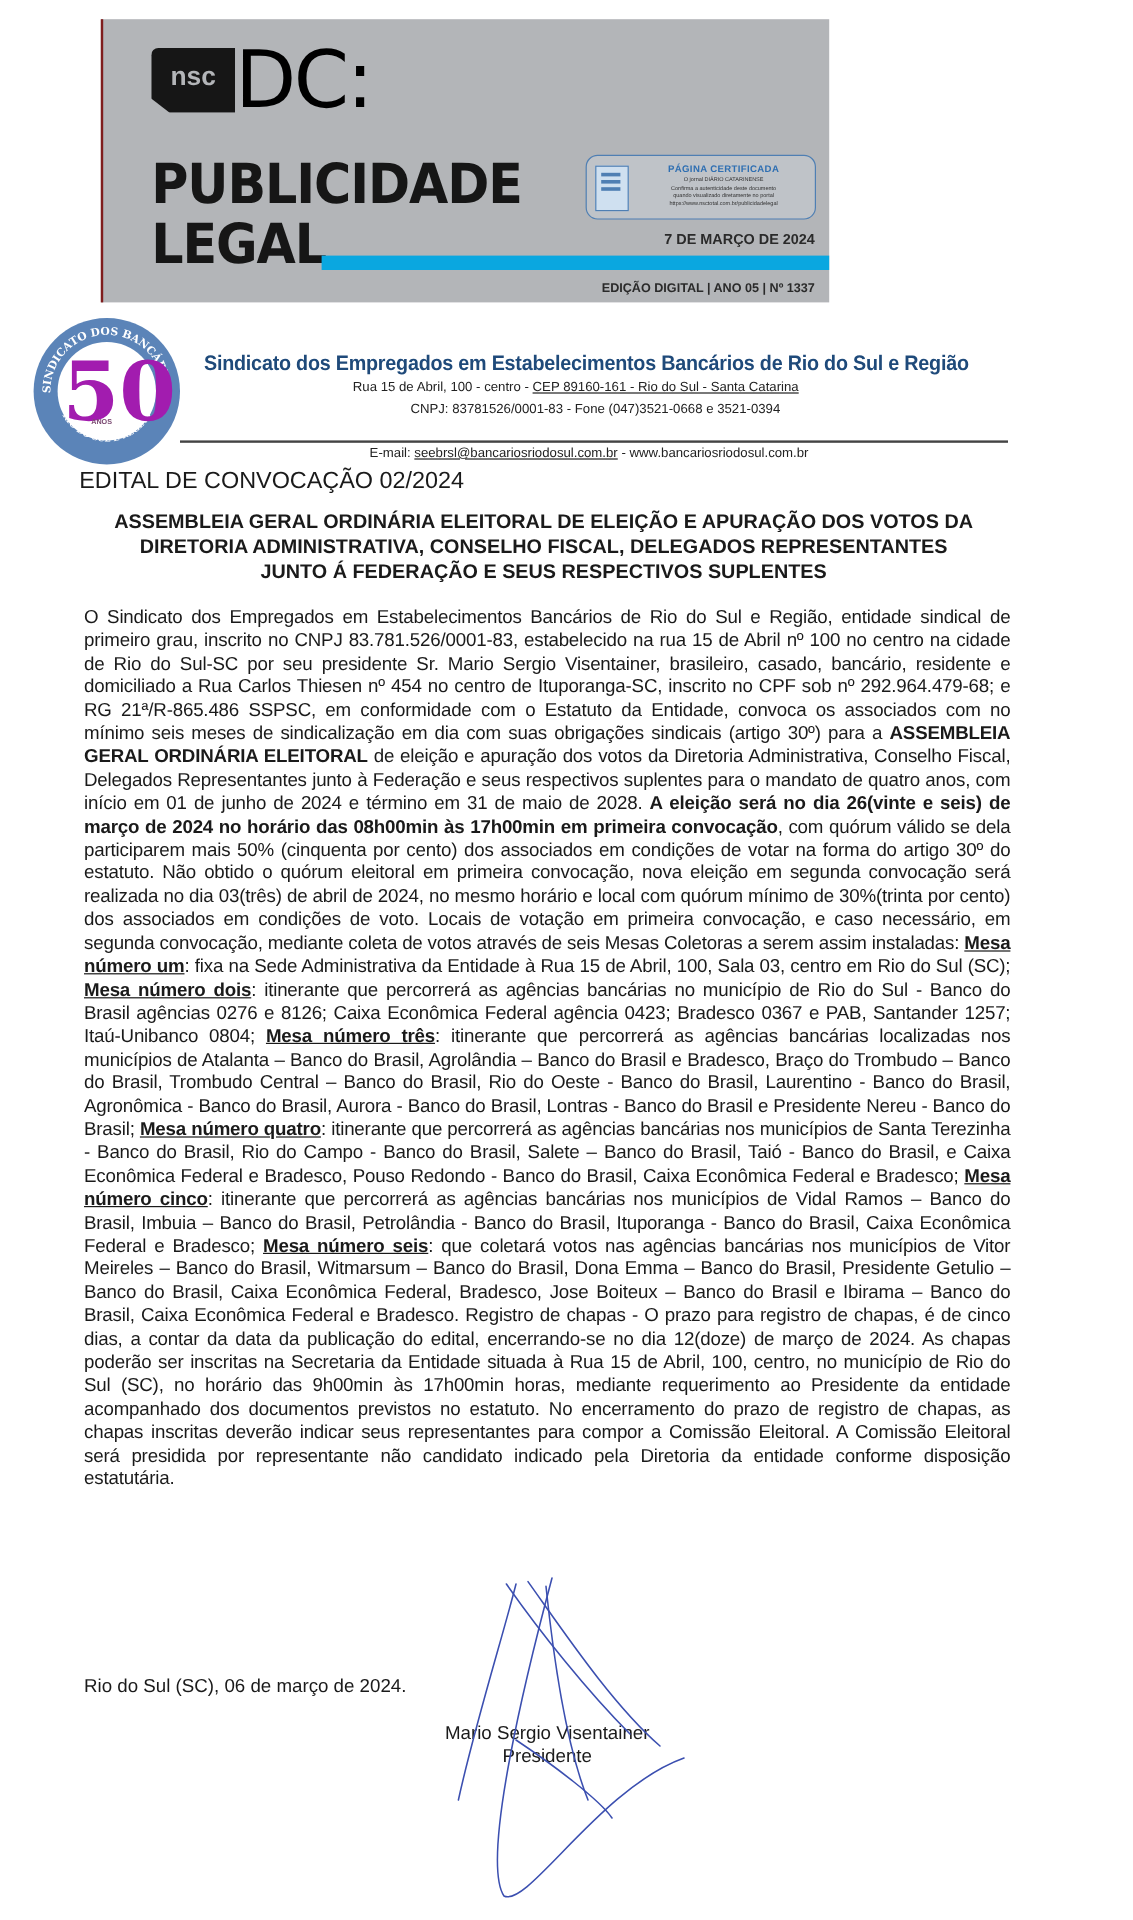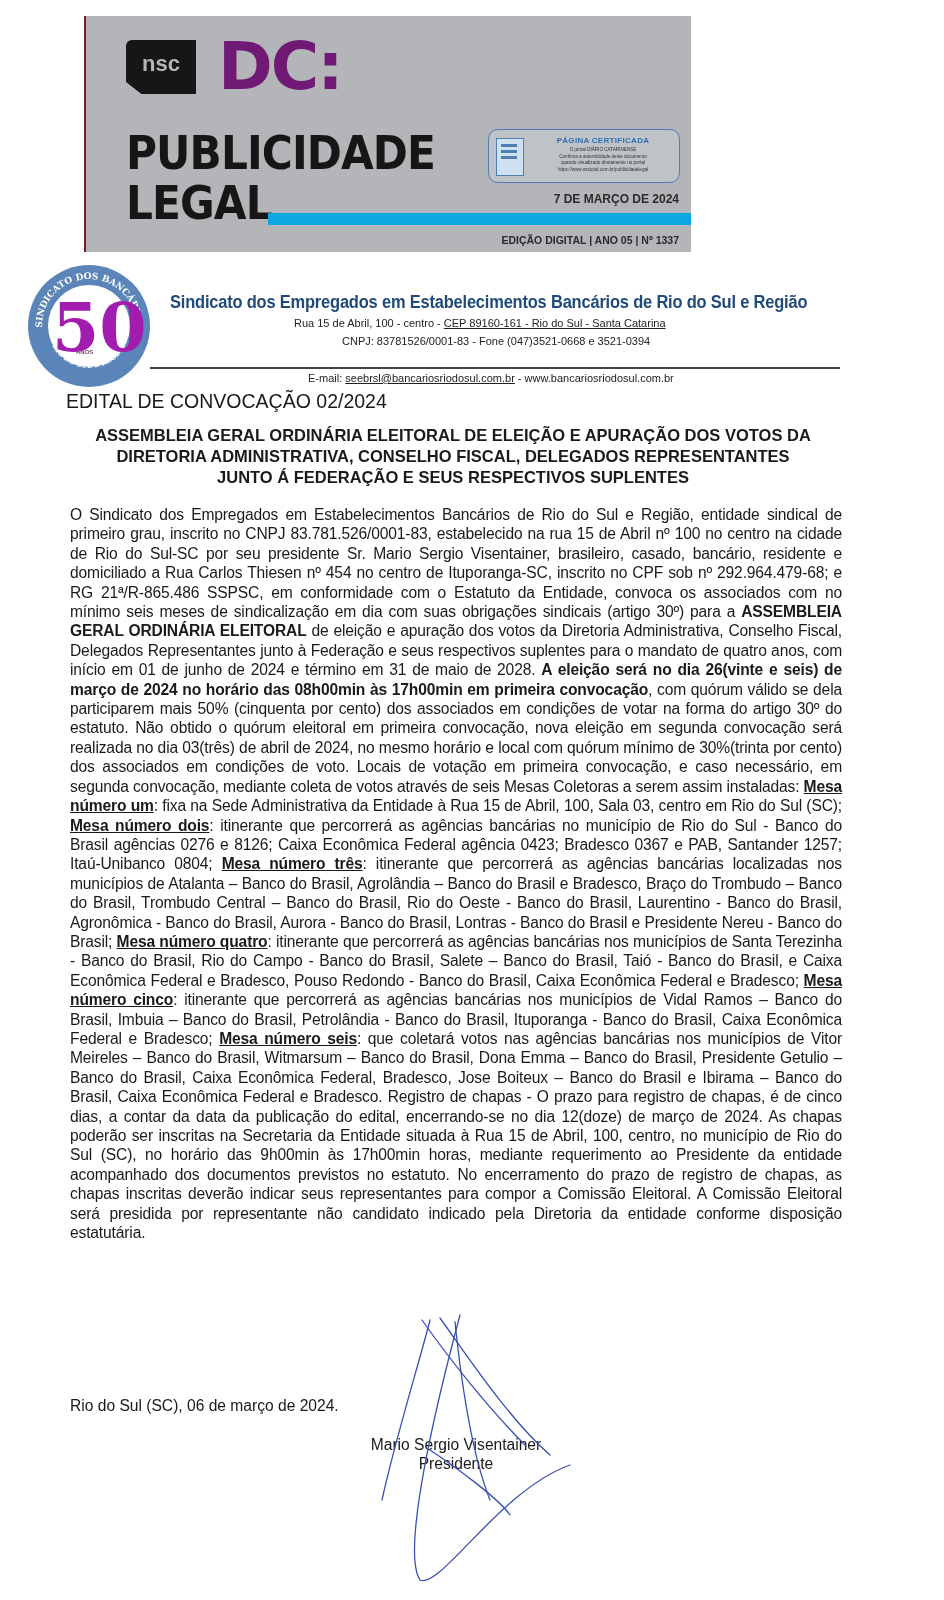--- a/index.html
+++ b/index.html
@@ -3,21 +3,21 @@
 <meta charset="utf-8">
 <style>
   html, body { margin: 0; padding: 0; background: #ffffff; }
   body { width: 944px; height: 1600px; position: relative; overflow: hidden; font-family: "Liberation Sans", sans-serif; color: #1a1a1a; }
 
   
   .banner { position: absolute; left: 84px; top: 16px; width: 605px; height: 236px; background: #b3b5b8; border-left: 2px solid #7f1d1d; }
   .brand-row { position: absolute; left: 40px; top: 18px; display: flex; align-items: center; }
   .nsc-tab { width: 70px; height: 54px; background: #161616; color: #b3b5b8; font-weight: bold; font-size: 22px; display: flex; align-items: center; justify-content: center; clip-path: polygon(0 0, 100% 0, 100% 100%, 22% 100%, 0 78%); border-radius: 6px 0 0 0; }
   .nsc-tab span { margin-top: -6px; }
-  .dc-text { font-family: "DejaVu Sans", sans-serif; font-weight: bold; font-size: 66px; color: #701a75; margin-left: 22px; letter-spacing: -2px; line-height: 1; }
+  .dc-text { font-family: "DejaVu Sans", sans-serif; font-weight: normal; font-size: 66px; color: #000000; margin-left: 0; letter-spacing: -2px; line-height: 1; }
   .pub-title { position: absolute; left: 40px; top: 112px; font-family: "DejaVu Sans", sans-serif; font-weight: bold; font-size: 46px; color: #161616; line-height: 50px; letter-spacing: -1px; transform: scaleX(0.92); transform-origin: left top; }
   .cert-box { position: absolute; left: 402px; top: 113px; width: 190px; height: 52px; border: 1.5px solid #4f7fb3; border-radius: 10px; background: #bfc3c8; }
   .cert-icon { position: absolute; left: 7px; top: 8px; width: 26px; height: 36px; border: 1.5px solid #4f7fb3; background: #cfe0f0; }
   .cert-icon::before { content: ""; position: absolute; left: 4px; top: 5px; width: 16px; height: 3px; background: #4f7fb3; box-shadow: 0 6px 0 #4f7fb3, 0 12px 0 #4f7fb3; }
   .cert-title { position: absolute; left: 42px; top: 6px; width: 144px; text-align: center; font-size: 8px; font-weight: bold; color: #2f6fb2; letter-spacing: 0.3px; }
   .cert-lines { position: absolute; left: 42px; top: 17px; width: 144px; text-align: center; font-size: 4.6px; color: #333; line-height: 6.6px; }
   .pub-date { position: absolute; right: 12px; top: 176px; font-size: 12px; font-weight: bold; color: #2a2a2a; }
   .blue-bar { position: absolute; left: 182px; right: 0; top: 197px; height: 12px; background: #0aa7e0; }
   .edition { position: absolute; right: 12px; top: 218px; font-size: 10.5px; font-weight: bold; color: #2a2a2a; }
 

